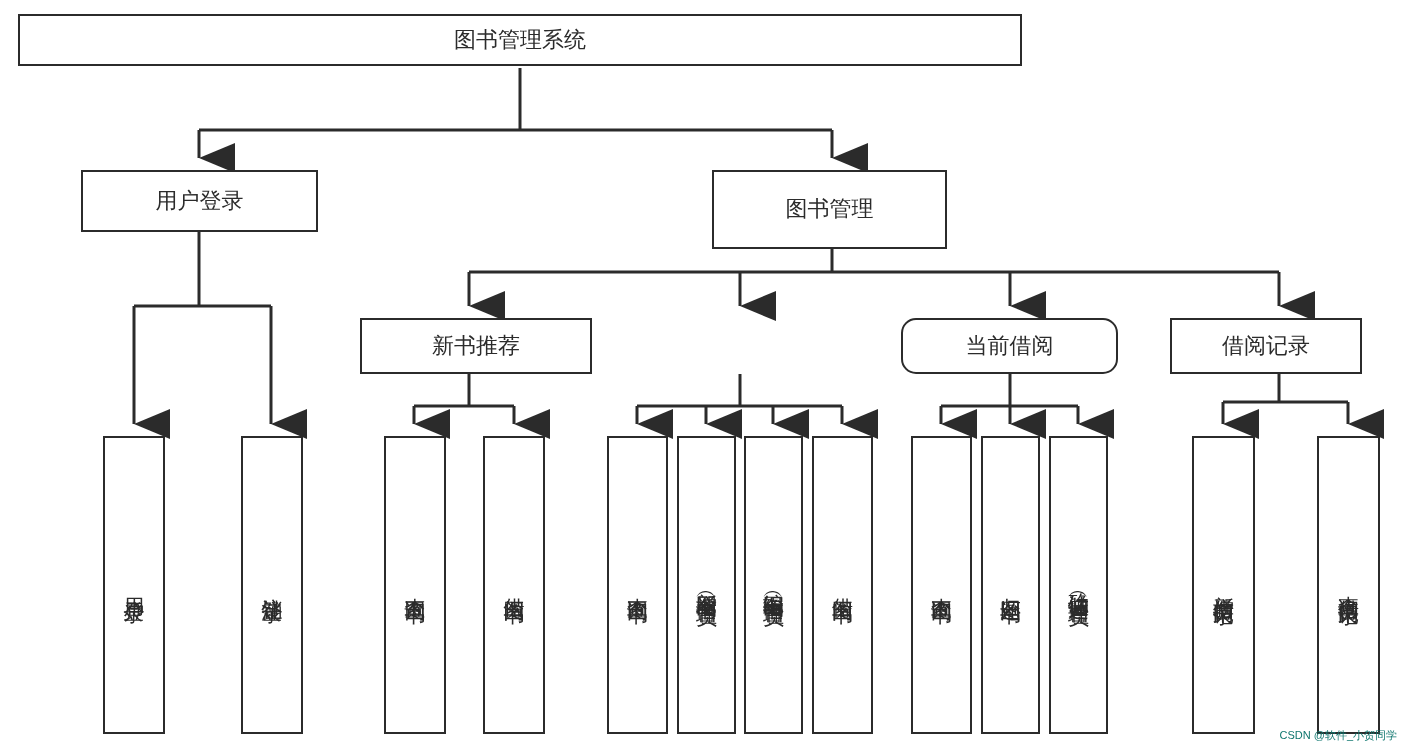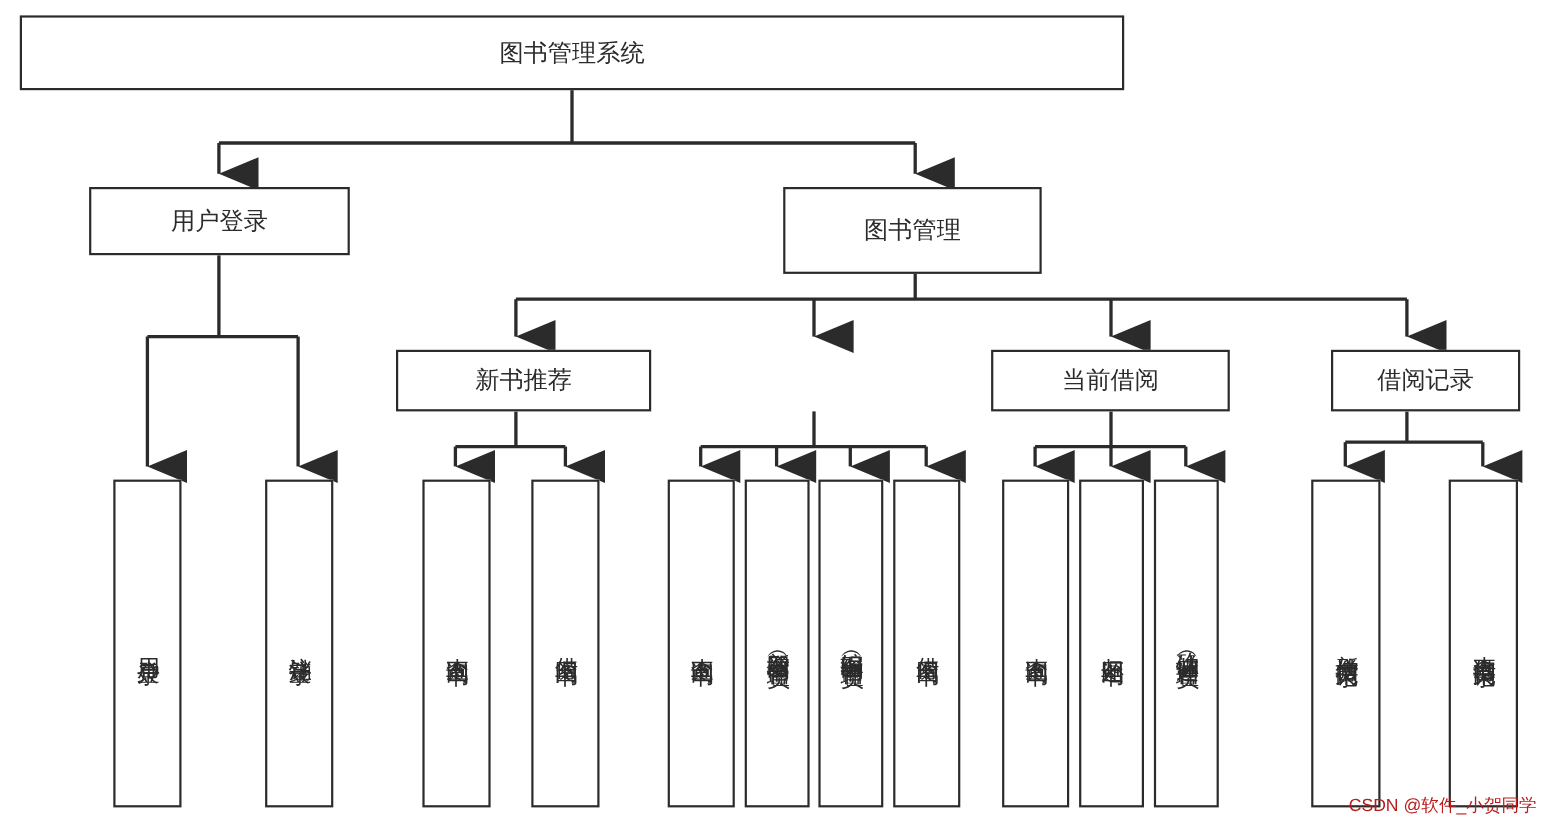--- a/index.html
+++ b/index.html
@@ -8,22 +8,22 @@
   #diagram-root{position:relative;width:1405px;height:747px;background:#fff;}
   svg.layer{position:absolute;left:0;top:0;width:1405px;height:747px;}
   .node-box{position:absolute;box-sizing:border-box;background:#ffffff;
             border:2px solid #2b2b2b;display:flex;align-items:center;
             justify-content:center;}
   .node-label{color:#2b2b2b;line-height:1.12;text-align:center;
               white-space:pre-wrap;}
   .h-label{font-size:22px;}
   .v-label{font-size:21px;writing-mode:vertical-rl;text-orientation:upright;
            letter-spacing:2px;line-height:1.05;}
-  .watermark{position:absolute;right:8px;bottom:4px;font-size:16px;
-             color:#b91c1c;white-space:nowrap;}
+  .watermark{position:absolute;right:8px;bottom:4px;font-size:11px;
+             color:#0f766e;white-space:nowrap;}
 </style>
 </head>
 <body>
 
 <div id="diagram-root">
 
   <svg class="layer" viewBox="0 0 1405 747">
     <defs>
       <marker id="arrow" viewBox="0 0 12 14" refX="6" refY="13" markerWidth="12" markerHeight="14" orient="auto-start-reverse">
         <path d="M1 1 L11 1 L6 13 Z" fill="#2b2b2b"></path>
@@ -77,42 +77,42 @@
     </g>
 
     <g stroke="#2b2b2b" stroke-width="3" fill="none">
       <path d="M1279 374 L1279 402"></path>
       <path d="M1223 402 L1348 402"></path>
       <path d="M1223 402 L1223 424" marker-end="url(#arrow)"></path>
       <path d="M1348 402 L1348 424" marker-end="url(#arrow)"></path>
     </g>
   </svg>
 
-  <div class="node-box" style="left:18px;top:14px;width:1004px;height:68px;">
+  <div class="node-box" style="left:18px;top:14px;width:1004px;height:52px;">
     <span class="node-label h-label">图书管理系统</span>
   </div>
 
   <div class="node-box" style="left:81px;top:170px;width:237px;height:62px;">
     <span class="node-label h-label">用户登录</span>
   </div>
 
   <div class="node-box" style="left:712px;top:170px;width:235px;height:79px;">
     <span class="node-label h-label">图书管理</span>
   </div>
 
   <div class="node-box" style="left:360px;top:318px;width:232px;height:56px;">
     <span class="node-label h-label">新书推荐</span>
   </div>
 
 
-  <div class="node-box" style="left:901px;top:318px;width:217px;height:56px;">
+  <div class="node-box" style="left:901px;top:318px;width:217px;height:56px;border-radius:15px;">
     <span class="node-label h-label">当前借阅</span>
   </div>
 
-  <div class="node-box" style="left:1170px;top:318px;width:172px;height:56px;margin-left:40px;">
+  <div class="node-box" style="left:1170px;top:318px;width:192px;height:56px;">
     <span class="node-label h-label">借阅记录</span>
   </div>
 
   <div class="node-box" style="left:103px;top:436px;width:62px;height:298px;">
     <span class="node-label v-label">用户登录</span>
   </div>
   <div class="node-box" style="left:241px;top:436px;width:62px;height:298px;">
     <span class="node-label v-label">注销登录</span>
   </div>
 

